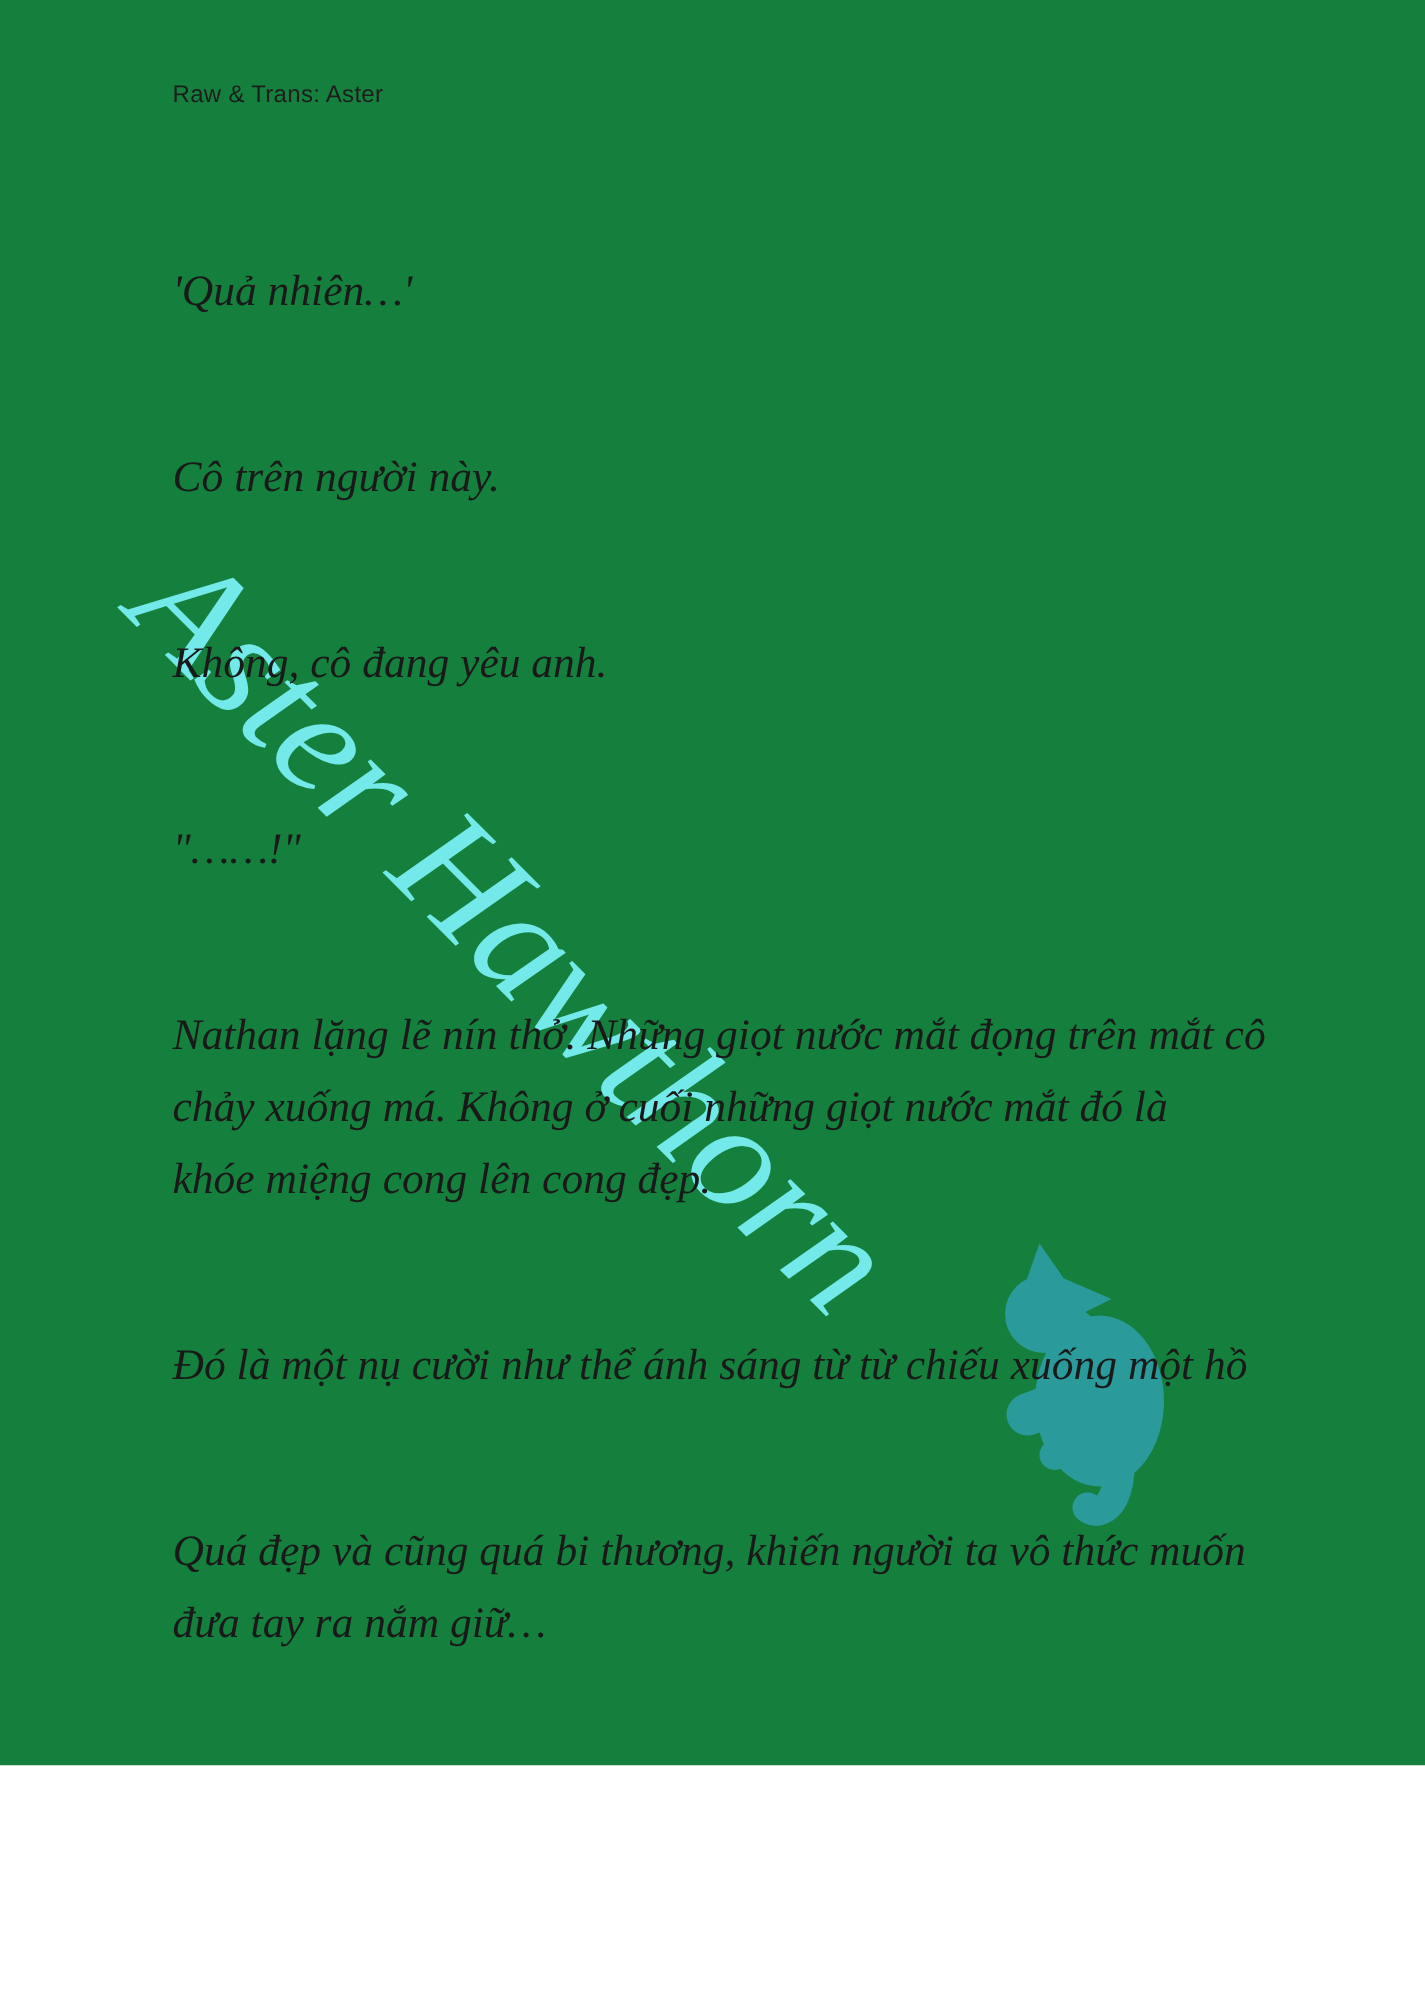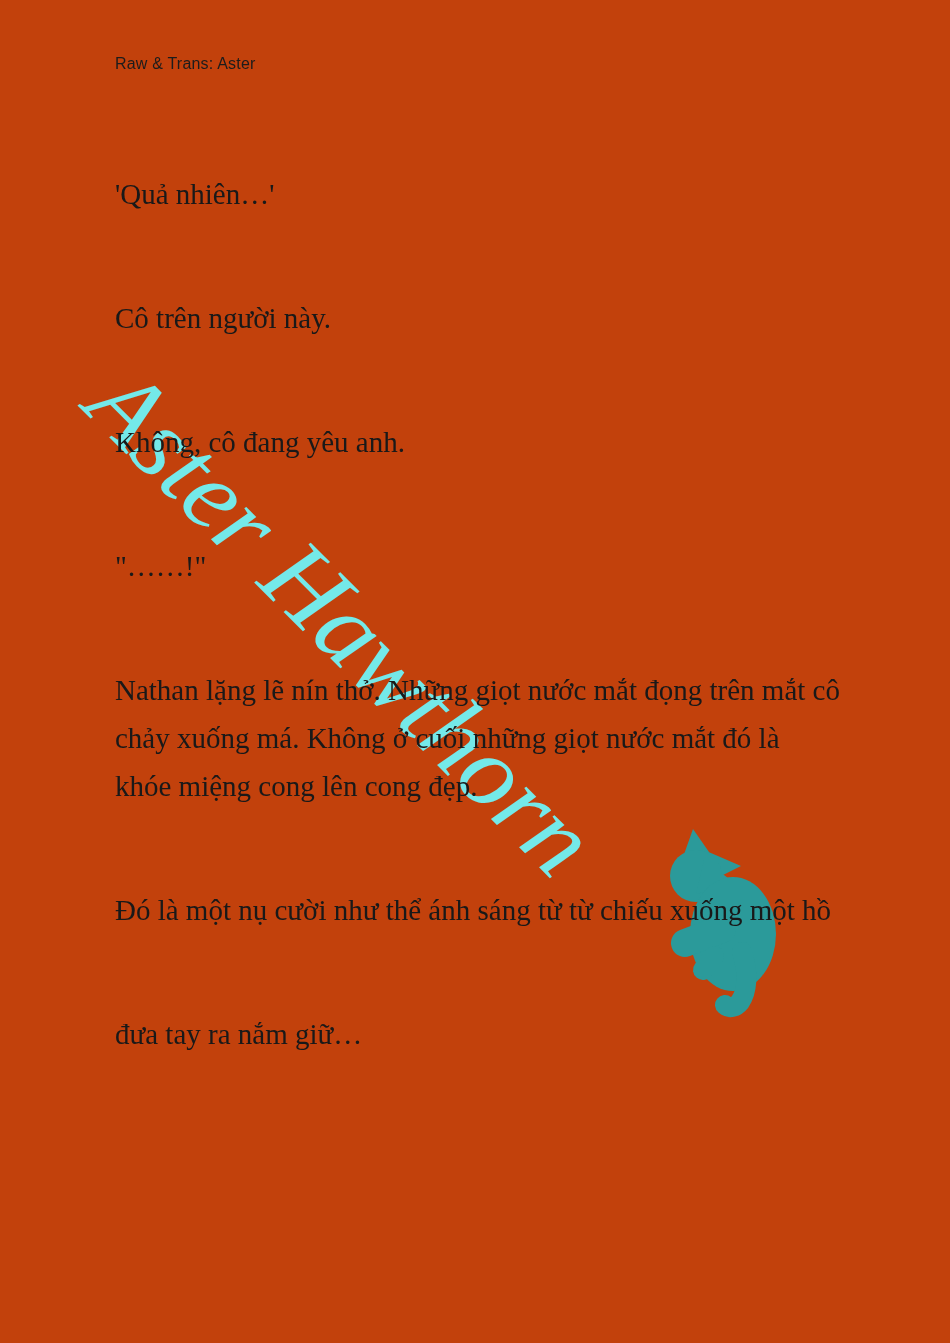--- a/index.html
+++ b/index.html
@@ -1,20 +1,20 @@
 <!DOCTYPE html>
 <html><head>
 <meta charset="utf-8">
 <style>
   html, body { margin: 0; padding: 0; background: #ffffff; }
   .page {
     position: relative;
     width: 950px;
-    height: 1343px;
-    background: #c2410c;
+    height: 1177px;
+    background: #15803d;
     overflow: hidden;
     font-family: "Liberation Serif", "DejaVu Serif", serif;
   }
   .header {
     position: absolute;
     left: 115px;
     top: 55px;
     z-index: 2;
     font-family: "Liberation Sans", "DejaVu Sans", sans-serif;
     font-size: 16px;
@@ -42,21 +42,21 @@
     top: 826px;
     z-index: 1;
     pointer-events: none;
   }
   .content {
     position: absolute;
     left: 115px;
     top: 170px;
     z-index: 2;
   }
-  .para { margin: 0 0 76px 0; }
+  .para { margin: 0 0 76px 0; font-style: italic; }
   .line {
     font-size: 29px;
     line-height: 48px;
     white-space: nowrap;
     color: #191919;
   }
 </style>
 </head>
 <body>
 
@@ -104,17 +104,18 @@
     </div>
     <div class="para">
       <div class="line">Nathan lặng lẽ nín thở. Những giọt nước mắt đọng trên mắt cô</div>
       <div class="line">chảy xuống má. Không ở cuối những giọt nước mắt đó là</div>
       <div class="line">khóe miệng cong lên cong đẹp.</div>
     </div>
     <div class="para">
       <div class="line">Đó là một nụ cười như thể ánh sáng từ từ chiếu xuống một hồ</div>
     </div>
     <div class="para">
+      <div class="line">Quá đẹp và cũng quá bi thương, khiến người ta vô thức muốn</div>
       <div class="line">đưa tay ra nắm giữ…</div>
     </div>
   </div>
 
 </div>
 
 </body></html>

